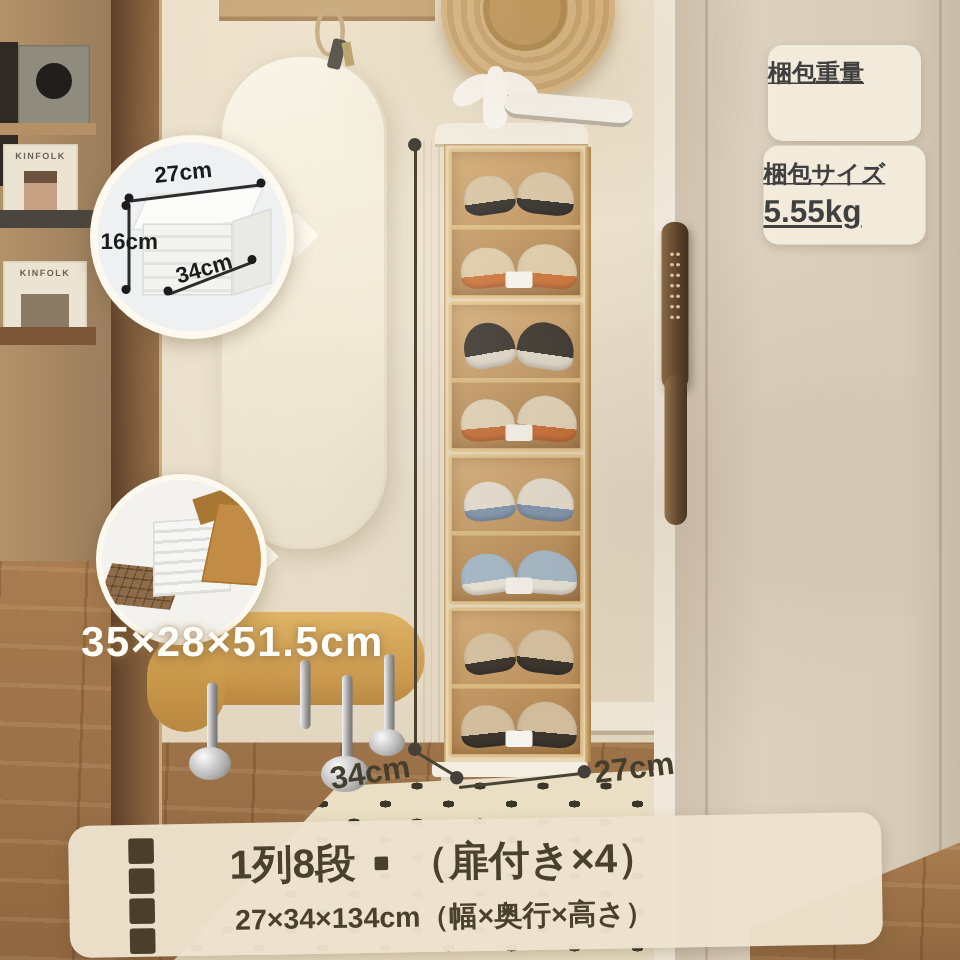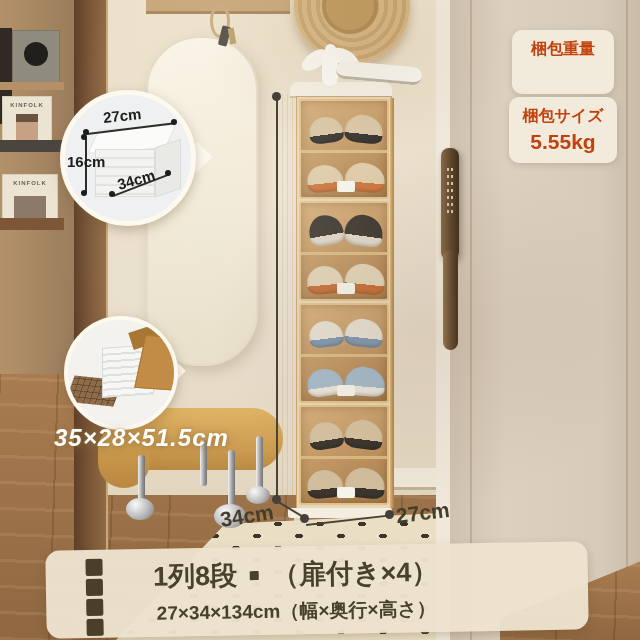--- a/index.html
+++ b/index.html
@@ -140,24 +140,24 @@
   .pk-mat{position:absolute;left:2px;top:58px;width:48px;height:26px;background:#8f6c49;transform:skew(-20deg,6deg);
     background-image:repeating-linear-gradient(90deg,transparent 0 5px,rgba(50,30,15,.35) 5px 6px),
                      repeating-linear-gradient(0deg,transparent 0 5px,rgba(50,30,15,.35) 5px 6px);}
   .pk-slats{position:absolute;left:34px;top:26px;width:52px;height:50px;background:#f6f6f4;border:1px solid #d9d9d5;transform:skewY(-4deg);
     background-image:repeating-linear-gradient(180deg,transparent 0 5px,#dfdfdb 5px 7px);}
   .pk-box{position:absolute;left:72px;top:16px;width:46px;height:54px;background:#c28c47;transform:rotate(12deg) skewY(-8deg);border:1px solid #a9772f;}
   .pk-flap{position:absolute;left:62px;top:6px;width:42px;height:18px;background:#a97734;transform:rotate(-18deg);}
 
   .white-lbl{color:#fffef8;font-weight:bold;text-shadow:0 2px 8px rgba(150,115,70,.75),0 0 3px rgba(150,115,70,.5);}
   .konpo-title{left:62px;top:280px;font-size:27px;letter-spacing:2px;}
-  .konpo-size{left:54px;top:424px;font-size:24px;letter-spacing:1px;font-style:italic;}
+  .konpo-size{left:54px;top:412px;font-size:28px;letter-spacing:1px;}
 
   .wbadge{background:rgba(243,236,221,.95);border-radius:10px;box-shadow:0 2px 6px rgba(120,100,70,.25);
-    text-align:center;color:#c2410c;padding-top:9px;}
+    text-align:left;color:#404040;padding-top:9px;text-decoration:underline;}
   .wbadge .l{font-size:16px;font-weight:bold;}
   .wbadge .v{font-size:21px;font-weight:bold;margin-top:3px;}
 
   .banner{left:46px;top:546px;width:542px;height:88px;border-radius:14px;
     background:rgba(236,226,205,.97);box-shadow:0 4px 10px rgba(90,70,40,.25);
     transform:rotate(-1deg);color:#4a412d;}
   .sq{position:absolute;left:40px;width:17px;height:17px;background:#4a3f2a;border-radius:2px;}
   .bn-title{position:absolute;left:70px;top:10px;width:360px;text-align:center;font-size:27px;font-weight:bold;white-space:nowrap;}
   .bn-sep{display:inline-block;width:9px;height:9px;background:#4a412d;border-radius:1px;font-size:0;margin:0 13px 3px 13px;vertical-align:middle;overflow:hidden;}
   .bn-sub{position:absolute;left:70px;top:52px;width:360px;text-align:center;font-size:19px;font-weight:600;white-space:nowrap;}

